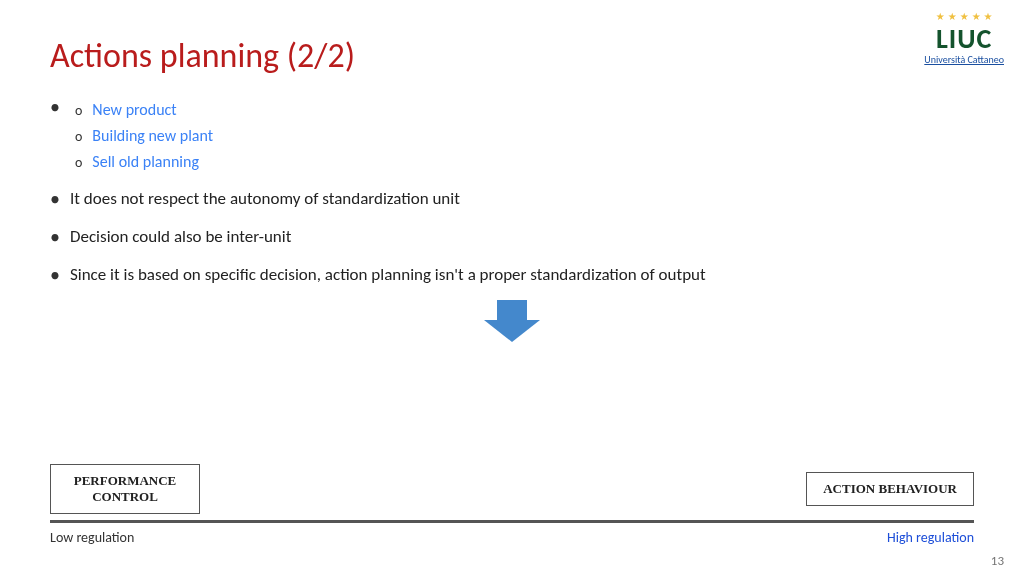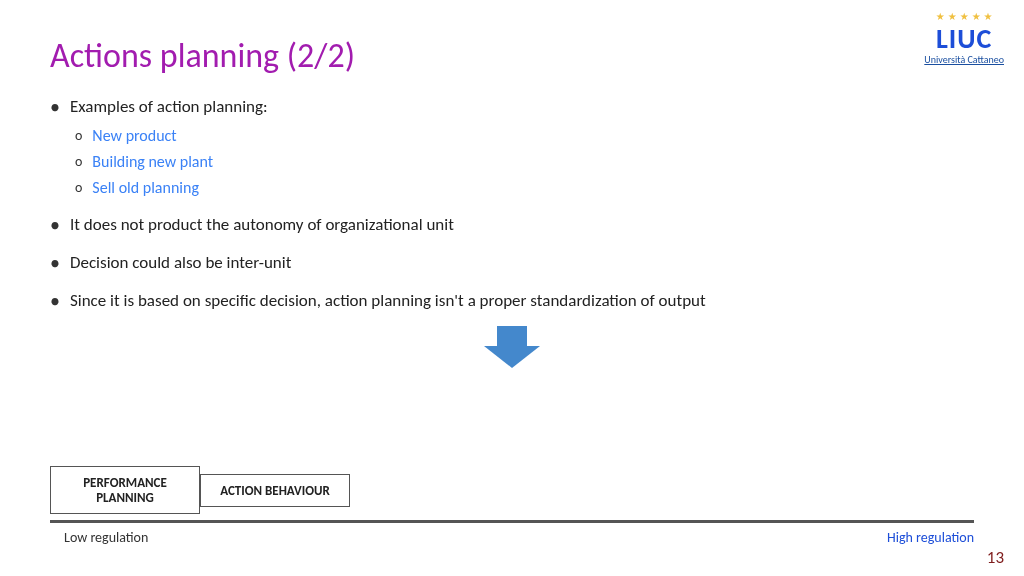--- a/index.html
+++ b/index.html
@@ -34,37 +34,37 @@
       gap: 3px;
       margin-bottom: 2px;
     }
 
     .logo-stars span {
       color: #f0c040;
       font-size: 10px;
     }
 
     .logo-liuc {
-      color: #1d4ed8;
+      color: #14532d;
       font-size: 28px;
       font-weight: bold;
       letter-spacing: 1px;
       line-height: 1;
     }
 
     .logo-subtitle {
       color: #1a4fa0;
       font-size: 10px;
       text-align: center;
       text-decoration: underline;
     }
 
     
     .title {
-      color: #a21caf;
+      color: #b91c1c;
       font-size: 34px;
       font-weight: 400;
       margin-bottom: 18px;
       margin-top: 5px;
     }
 
     
     .content {
       font-size: 16px;
       color: #222;
@@ -140,22 +140,24 @@
     
     .bottom-section {
       position: absolute;
       bottom: 30px;
       left: 50px;
       right: 50px;
     }
 
     .boxes-row {
       display: flex;
+      justify-content: space-between;
       align-items: center;
       margin-bottom: 6px;
+      font-family: Liberation Serif, serif;
     }
 
     .box {
       border: 1.5px solid #555;
       padding: 8px 16px;
       text-align: center;
       font-size: 13px;
       font-weight: bold;
       color: #222;
       min-width: 150px;
@@ -164,40 +166,39 @@
     .separator-line {
       height: 3px;
       background: #555;
       margin-bottom: 6px;
     }
 
     .labels-row {
       display: flex;
       justify-content: space-between;
       align-items: flex-start;
-      margin-left: 14px;
     }
 
     .low-label {
       font-size: 14px;
       color: #333;
     }
 
     .high-label {
       font-size: 14px;
       color: #1d4ed8;
       text-align: right;
     }
 
     .page-number {
       position: absolute;
       bottom: 8px;
       right: 20px;
-      font-size: 17px;
-      color: #7f1d1d;
+      font-size: 13px;
+      color: #737373;
     }
   </style>
 </head>
 <body>
 
 <div class="slide">
 
   <div class="logo">
     <div class="logo-stars">
       <span>★</span>
@@ -210,38 +211,37 @@
     <div class="logo-subtitle">Università Cattaneo</div>
   </div>
 
   <h1 class="title">Actions planning (2/2)</h1>
 
   <div class="content">
 
     <div class="bullet-item">
       <span class="bullet-dot">•</span>
       <div>
-        <span class="bullet-text">Examples of action planning:</span>
         <ul class="sub-list">
           <li>
             <span>New product</span>
           </li>
           <li>
             <span>Building new plant</span>
           </li>
           <li>
             <span>Sell old planning</span>
           </li>
         </ul>
       </div>
     </div>
 
     <div class="bullet-item">
       <span class="bullet-dot">•</span>
-      <span class="bullet-text">It does not product the autonomy of organizational unit</span>
+      <span class="bullet-text">It does not respect the autonomy of standardization unit</span>
     </div>
 
     <div class="bullet-item">
       <span class="bullet-dot">•</span>
       <span class="bullet-text">Decision could also be inter-unit</span>
     </div>
 
     <div class="bullet-item">
       <span class="bullet-dot">•</span>
       <span class="bullet-text">Since it is based on specific decision, action planning isn't a proper standardization of output</span>
@@ -255,21 +255,21 @@
       <div class="arrow-head"></div>
     </div>
   </div>
 
   <div class="bottom-section">
 
     <div class="boxes-row">
 
       <div class="box">
         <div>PERFORMANCE</div>
-        <div>PLANNING</div>
+        <div>CONTROL</div>
       </div>
 
       <div class="box">
         <div>ACTION BEHAVIOUR</div>
       </div>
 
     </div>
 
     <div class="separator-line"></div>
 

